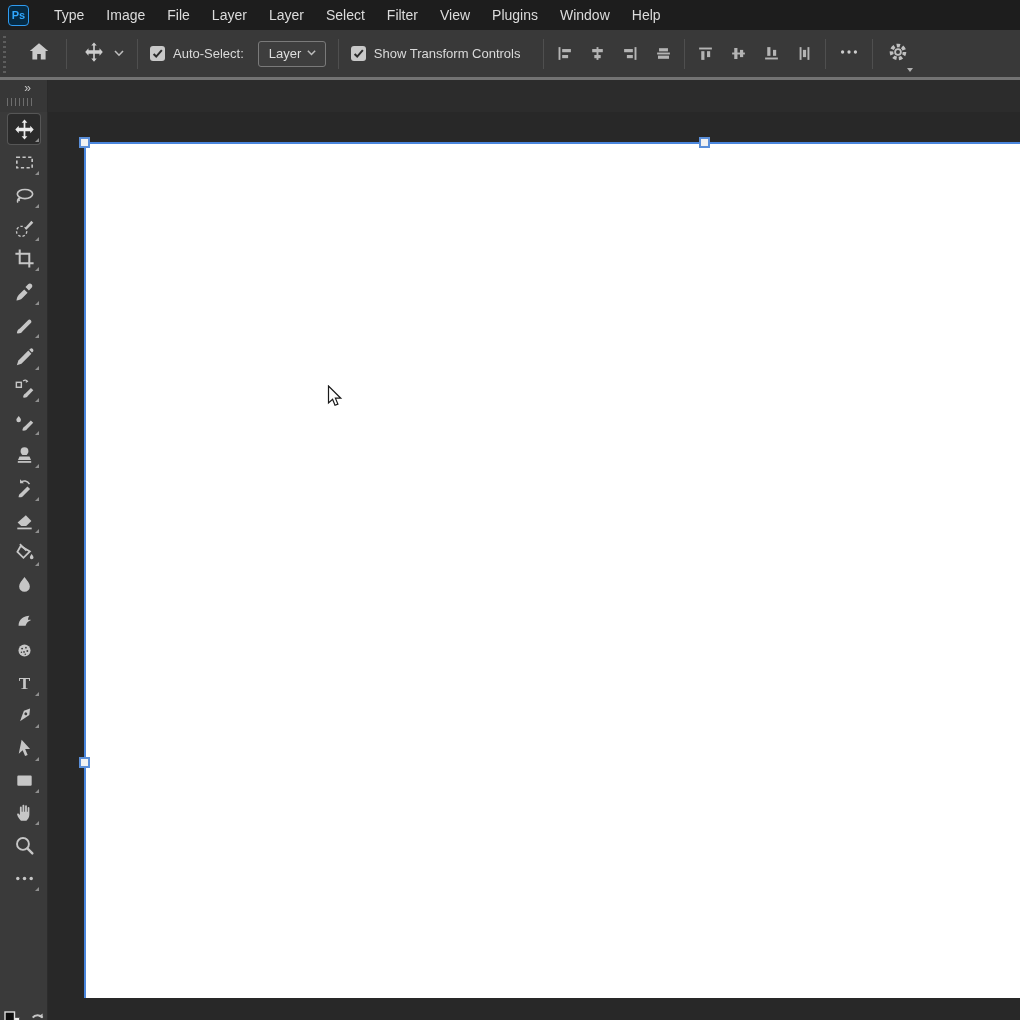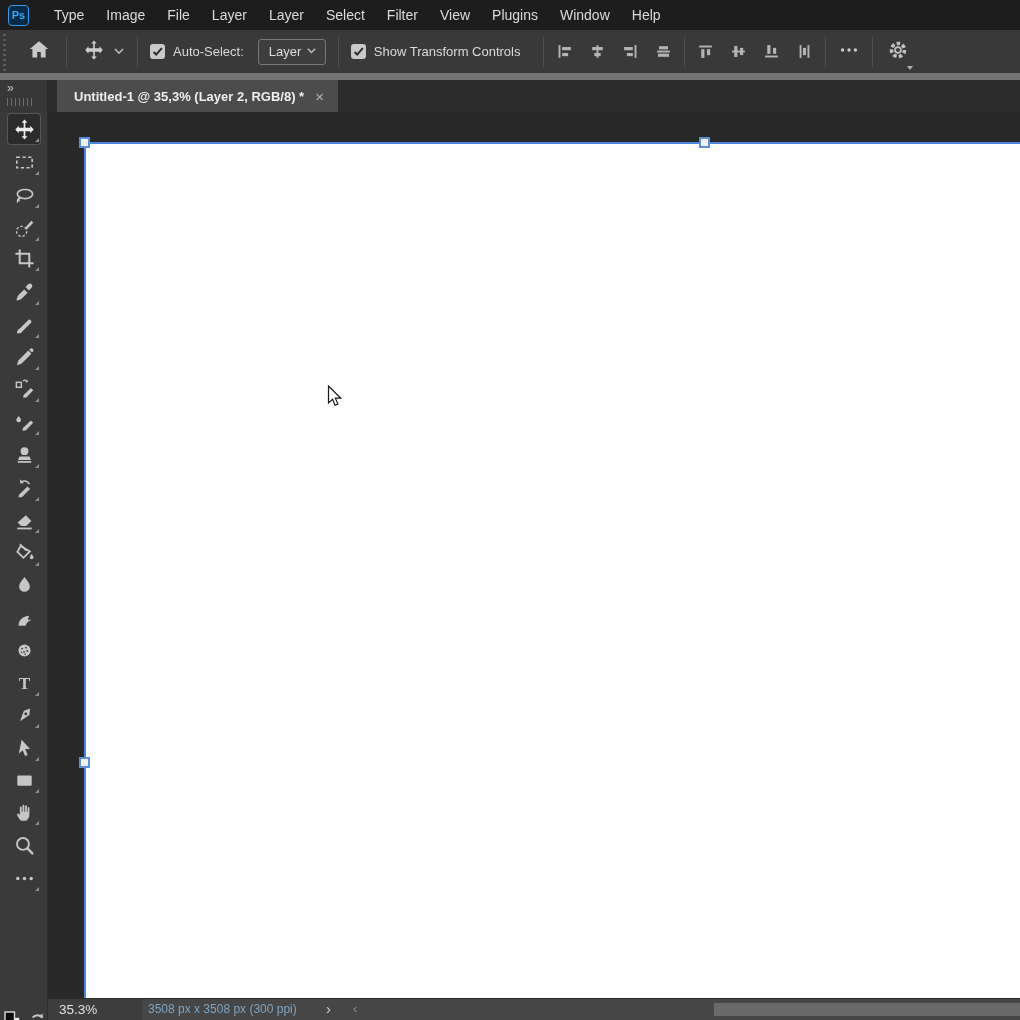--- a/index.html
+++ b/index.html
@@ -1,30 +1,30 @@
 <!DOCTYPE html>
 <html><head>
 <meta charset="utf-8">
 <style>
   * { margin:0; padding:0; box-sizing:border-box; }
   html,body { width:1020px; height:1020px; overflow:hidden; background:#282828;
     font-family:"Liberation Sans", sans-serif; -webkit-font-smoothing:antialiased; }
-  .app { position:relative; width:1020px; height:1020px; }
+  .app { position:relative; width:1020px; height:1020px;text-align:center; }
 
   
   .menubar { position:absolute; left:0; top:0; right:0; height:30px; background:#1d1d1d;
     display:flex; align-items:center; z-index:30; }
   .ps-logo { width:21px; height:21px; margin-left:8px; margin-right:14px; border-radius:4px;
     background:#062a43; border:1.5px solid #2f9bf0; color:#31a8ff; font-weight:bold; font-size:11px;
     display:flex; align-items:center; justify-content:center; }
   .menu-item { color:#dcdcdc; font-size:14px; padding:0 11px; line-height:30px; cursor:default; }
 
   
   .optionsbar { position:absolute; left:0; top:30px; right:0; height:50px; background:#393939;
-    border-bottom:7px solid #737373; display:flex; align-items:center; z-index:29; color:#c9c9c9; }
+    border-bottom:3px solid #737373; display:flex; align-items:center; z-index:29; color:#c9c9c9; }
   .grip-v { width:3px; height:38px; margin-left:3px; margin-right:8px;
     background:repeating-linear-gradient(0deg,#5d5d5d 0 2px, transparent 2px 5px); }
   .opt-sep { width:1px; height:30px; background:#4f4f4f; margin:0 12px; flex:0 0 auto; }
   .opt-btn { display:flex; align-items:center; justify-content:center; color:#c9c9c9; position:relative; }
   .home-btn { width:30px; margin-left:10px; }
   .tool-preset { display:flex; align-items:center; gap:8px; margin-left:4px; }
   .chev { display:inline-block; }
   .check-row { display:flex; align-items:center; gap:8px; font-size:13px; color:#dadada; }
   .cbox { width:15px; height:15px; border-radius:3px; background:#c9c9c9; display:flex;
     align-items:center; justify-content:center; flex:0 0 auto; }
@@ -223,24 +223,20 @@
             <circle cx="12" cy="12" r="2.9" fill="none" stroke="#c0c0c0" stroke-width="1.8"></circle>
           </svg></span>
     </div>
   </div>
 
   <div class="tabrow">
     <div class="panel-head">
       <span class="collapse-btn">»</span>
       <div class="grip-h"></div>
     </div>
-    <div class="doc-tab">
-      <span class="tab-title">Untitled-1 @ 35,3% (Layer 2, RGB/8) *</span>
-      <span class="tab-close">×</span>
-    </div>
   </div>
 
   <div class="toolbar" id="toolbar">
     <div class="mini-colors">
       <svg viewBox="0 0 22 22" width="22" height="22">
           <rect x="8.5" y="8.5" width="9" height="9" fill="#ececec" stroke="#555" stroke-width="1"></rect>
           <rect x="3" y="3" width="9.5" height="9.5" fill="#0d0d0d" stroke="#dcdcdc" stroke-width="1.4"></rect>
         </svg>
     </div>
     <div class="swap-colors">
@@ -404,21 +400,14 @@
     <div class="sel-line sel-top" id="sel-top" style="background: rgb(74, 134, 221);"></div>
     <div class="sel-line sel-left" id="sel-left" style="background: rgb(74, 134, 221);"></div>
     <div class="handle" style="left: 31px; top: 25px; background: rgb(242, 242, 242); border: 2px solid rgb(91, 143, 217);"></div>
     <div class="handle" style="left: 651px; top: 25px; background: rgb(242, 242, 242); border: 2px solid rgb(91, 143, 217);"></div>
     <div class="handle" style="left: 31px; top: 645px; background: rgb(242, 242, 242); border: 2px solid rgb(91, 143, 217);"></div>
     <svg class="cursor" style="left:279px;top:273px" width="17" height="24" viewBox="0 0 17 24">
       <path d="M1.5 1 L1.5 18 L5.6 14.3 L8 20.3 L10.9 19.1 L8.4 13.2 L13.8 13.2 Z" fill="#fdfdfd" stroke="#1a1a1a" stroke-width="1.2"></path>
     </svg>
   </div>
 
-  <div class="statusbar">
-    <div class="zoom-box">35.3%</div>
-    <div class="doc-info">3508 px x 3508 px (300 ppi)</div>
-    <span class="chev-r">›</span>
-    <span class="chev-l">‹</span>
-    <div class="hthumb"></div>
-  </div>
 
 </div>
 
 </body></html>

